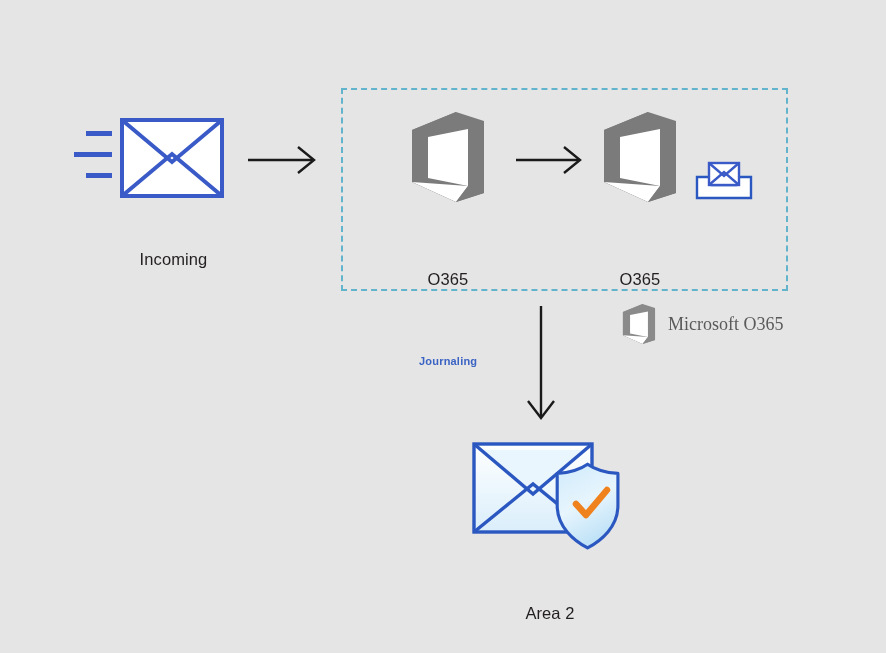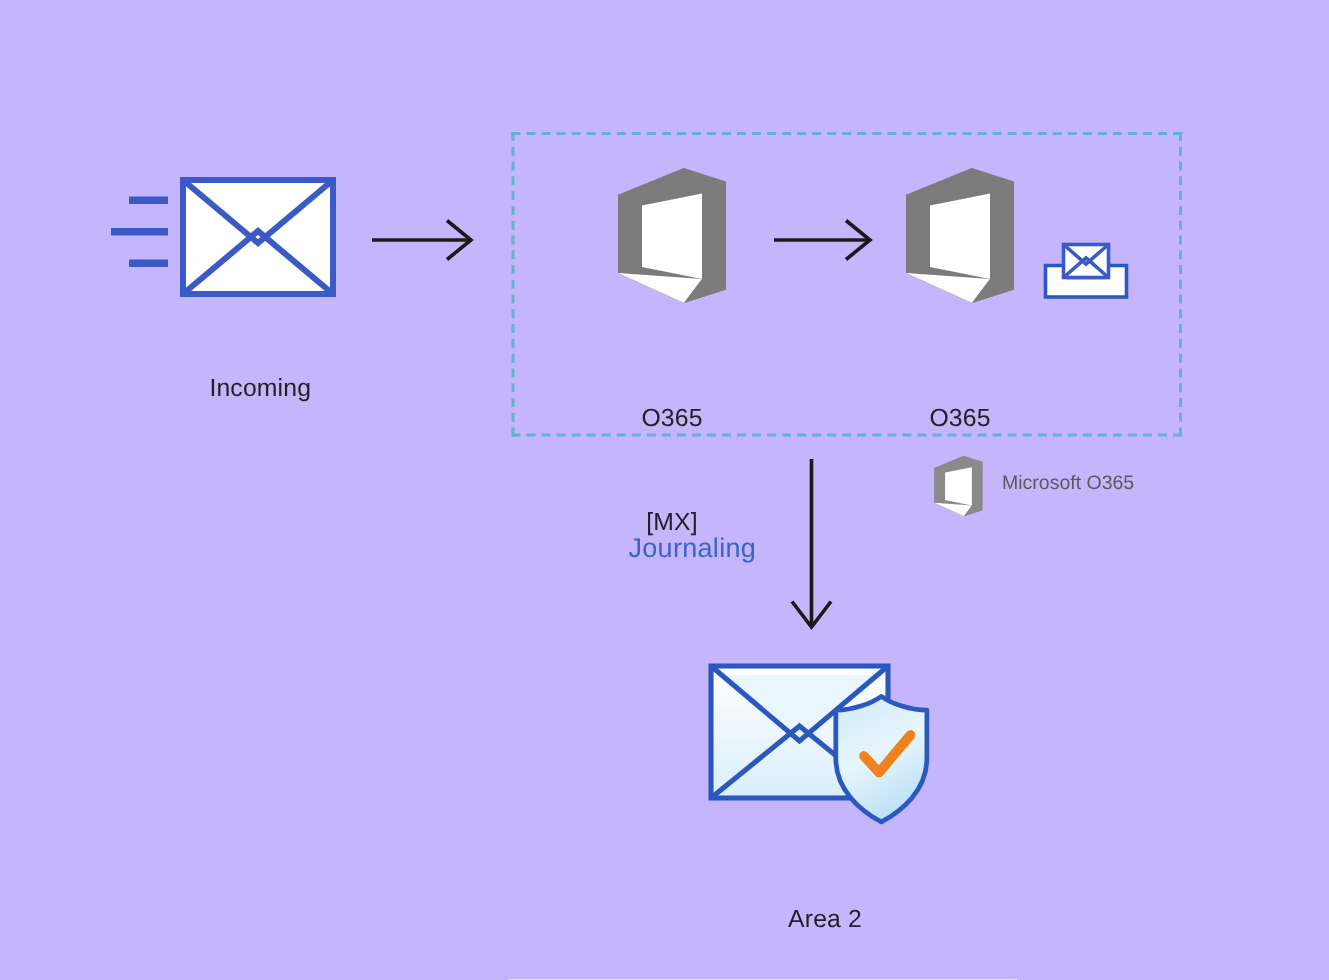--- a/index.html
+++ b/index.html
@@ -7,51 +7,52 @@
     padding: 0;
     background: #ffffff;
   }
   body {
     font-family: "Liberation Sans", "DejaVu Sans", sans-serif;
   }
   #canvas {
     position: relative;
     width: 886px;
     height: 653px;
-    background: #c4b5fd;
+    background: #e5e5e5;
     overflow: hidden;
   }
   .node {
     position: absolute;
   }
   .label {
     position: absolute;
     text-align: center;
     color: #231f20;
     font-size: 16.5px;
     line-height: 23px;
     white-space: pre;
     letter-spacing: 0.1px;
   }
   .label-line {
     display: block;
   }
   #journaling-label {
     position: absolute;
     color: #3b63c4;
-    font-size: 18px;
-    font-weight: normal;
+    font-size: 11px;
+    font-weight: bold;
     letter-spacing: 0.2px;
     white-space: nowrap;
   }
   #legend-label {
     position: absolute;
     color: #5a5a5a;
-    font-size: 13px;
+    font-size: 18px;
     white-space: nowrap;
+    font-family: Liberation Serif, serif;
   }
   #o365-zone {
     position: absolute;
     left: 341px;
     top: 88px;
     width: 447px;
     height: 203px;
     border: 2px dashed #62b4cc;
     box-sizing: border-box;
   }
@@ -91,21 +92,20 @@
   <div class="node" style="left:406px; top:110px;">
     <svg width="84" height="94" viewBox="0 0 84 94">
       <path d="M6 20 L50 2 L78 11 L78 83 L50 92 L6 72 L6 20 Z" fill="#7b7b7b"></path>
       <path d="M6 72 L50 92 L50 2 L6 20 Z" fill="#7b7b7b"></path>
       <path d="M22 27 L62 19 L62 76 L22 68 Z" fill="#ffffff"></path>
       <path d="M50 92 L6 72 L62 76 Z" fill="#ffffff"></path>
       <path d="M62 76 L50 92 L78 83 Z" fill="#7b7b7b"></path>
     </svg>
     <div class="label" style="left:-29px; top:112px; width:142px;">
       <span class="label-line">O365</span>
-      <span class="label-line">[MX]</span>
     </div>
   </div>
 
   <div class="node" style="left:516px; top:143px;">
     <svg width="70" height="34" viewBox="0 0 70 34">
       <line x1="0" y1="17" x2="62" y2="17" stroke="#1a1a1a" stroke-width="2.4"></line>
       <path d="M48 4 L64 17 L48 30" fill="none" stroke="#1a1a1a" stroke-width="2.4" stroke-linejoin="miter" stroke-linecap="butt"></path>
     </svg>
   </div>
 

